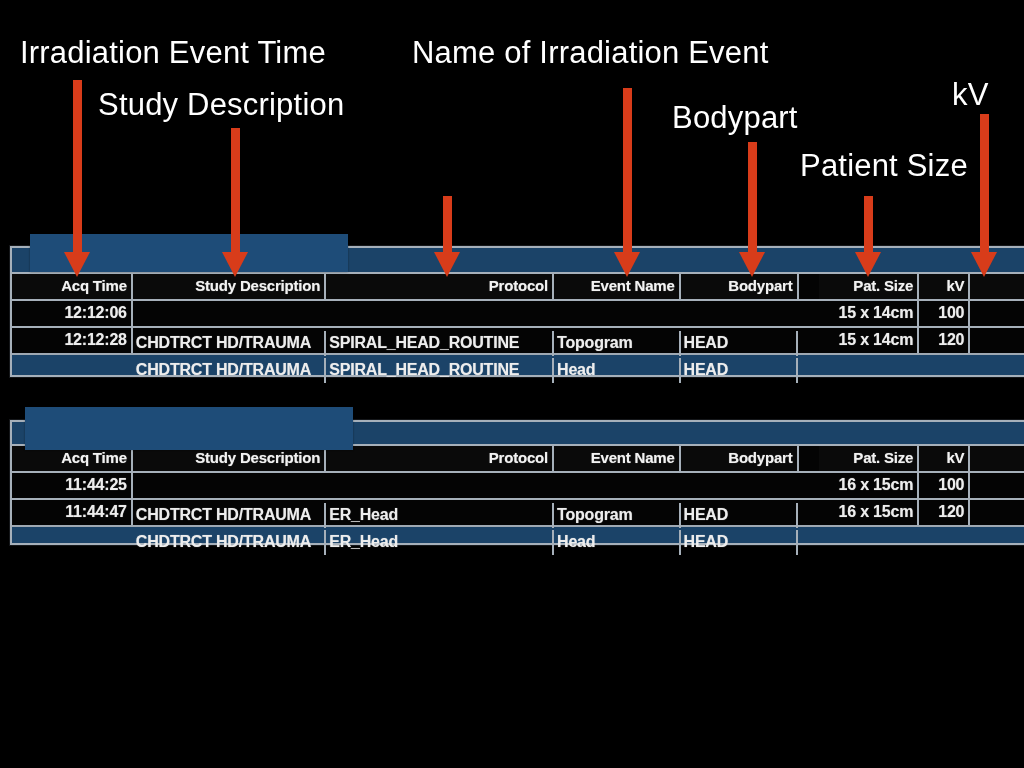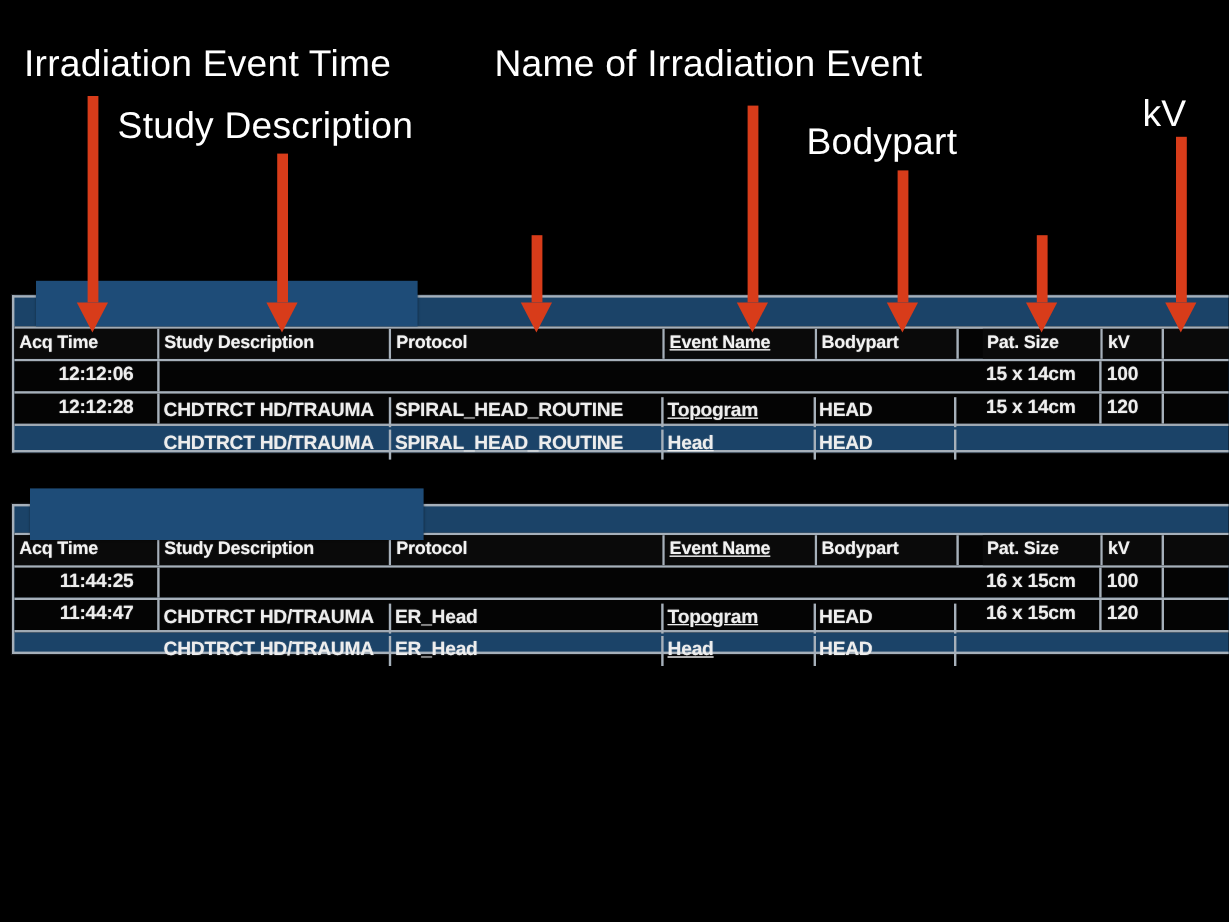--- a/index.html
+++ b/index.html
@@ -50,28 +50,28 @@
   .rlast { border-bottom:2px solid #9fa9b3; }
 
   .cell {
     box-sizing:border-box; height:25px; line-height:24px;
     border-right:2px solid #a6b0ba;
     color:#ededed; font-size:16px; font-weight:bold;
     letter-spacing:-0.2px; white-space:nowrap; overflow:visible;
     padding:0 4px;
     text-shadow:0 0 1px rgba(240,240,240,0.55);
   }
-  .hc { text-align:left; font-size:15px; color:#f2f2f2; background:#0a0a0a; }
-  .a-r { text-align:right; padding-right:20px; }
+  .hc { text-align:right; font-size:15px; color:#f2f2f2; background:#0a0a0a; }
+  .a-r { text-align:right; padding-right:4px; }
   .a-l { text-align:left;  padding-left:3px;margin-top:30px; }
 
   .c0 { width:126px; }
   .c1 { width:202px; }
   .c2 { width:238px; }
-  .c3 { width:132px;text-decoration:underline; }
+  .c3 { width:132px; }
   .c4 { width:123px; }
   .c5 { width:105px;margin-left:20px; }
   .c6 { width:53px;  }
   .c7 { width:60px; border-right:none; }
 
   
   .mask {
     position:absolute; background:#1e4c78; z-index:20;
     box-shadow:0 0 2px rgba(0,0,0,.4);
   }
@@ -183,14 +183,15 @@
   <div class="arrow" style="left:971px; top:114px; height:163px;">
       <div class="shaft"></div>
       <div class="head"></div>
     </div>
 
   <div class="lbl" style="left:412px; top:36px;">Name of Irradiation Event</div>
   <div class="lbl" style="left:20px;  top:36px;">Irradiation Event Time</div>
   <div class="lbl" style="left:952px; top:78px;">kV</div>
   <div class="lbl" style="left:98px;  top:88px;">Study Description</div>
   <div class="lbl" style="left:672px; top:101px;">Bodypart</div>
+  <div class="lbl" style="left:800px; top:149px;">Patient Size</div>
 
 </div>
 
 </body></html>

